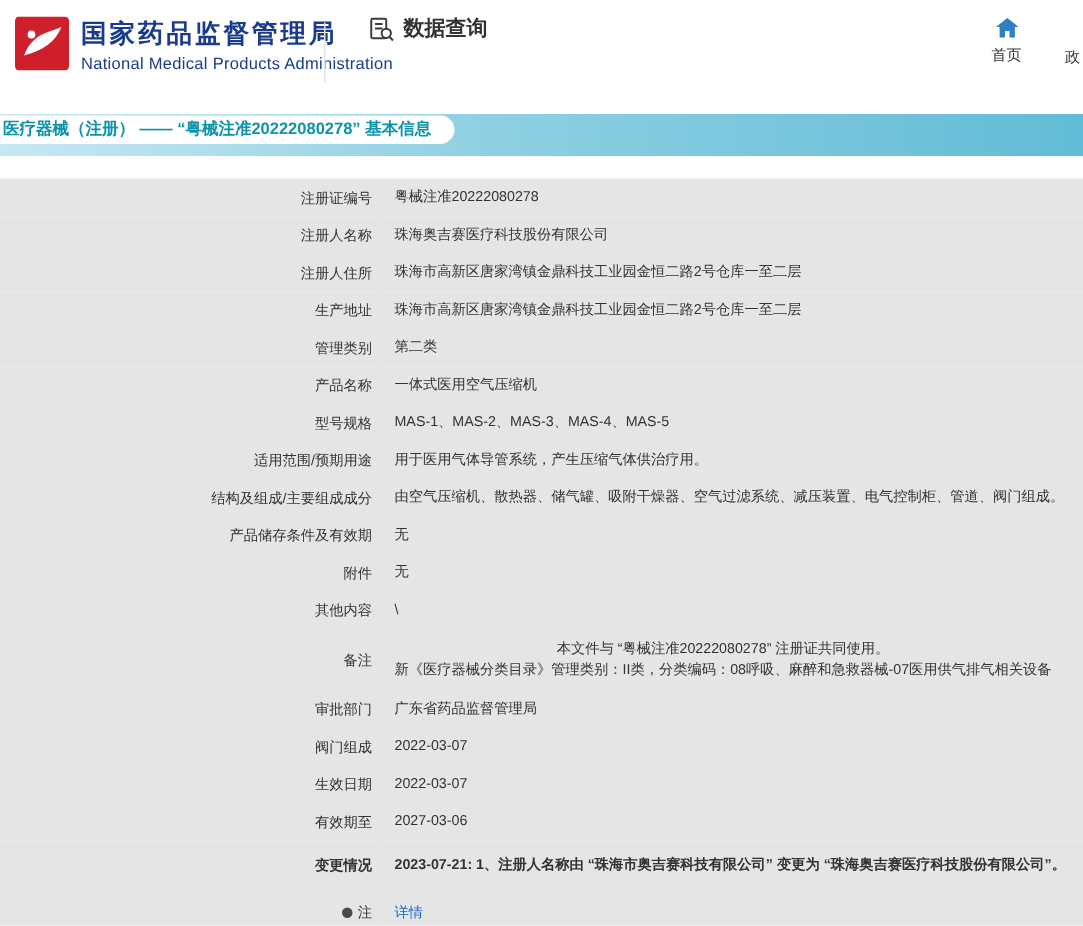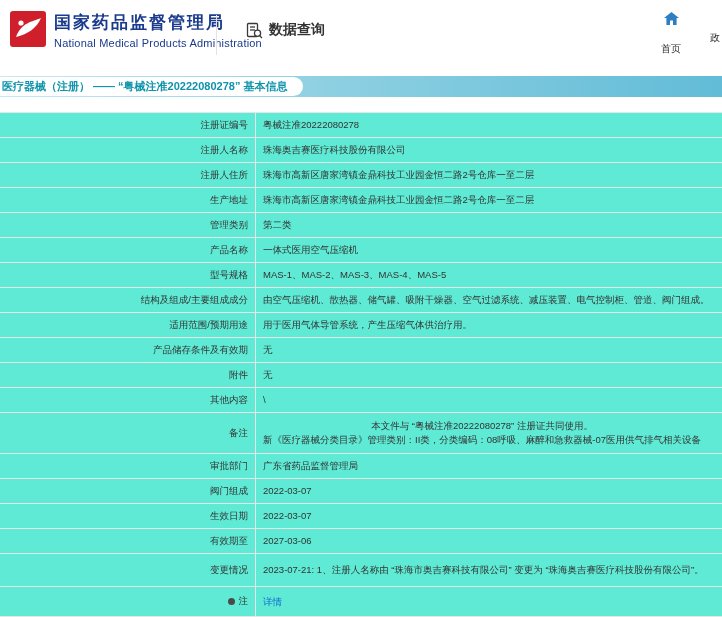--- a/index.html
+++ b/index.html
@@ -7,34 +7,34 @@
     width:722px;height:617px;overflow:hidden;background:#fff;position:relative;
     font-family:"Liberation Sans","DejaVu Sans",sans-serif;color:#333;
   }
   
   .header{position:relative;height:76px;background:#fff;}
   .logo{position:absolute;left:10px;top:11px;display:flex;align-items:flex-start;gap:8px;cursor:pointer;}
   .logo-titles{display:flex;flex-direction:column;}
   .logo-title{font-size:17px;font-weight:bold;color:#1a3a8c;letter-spacing:2px;line-height:24px;}
   .logo-sub{font-size:11px;color:#1a3a8c;margin-top:2px;letter-spacing:.2px;}
   .vdivider{position:absolute;left:216px;top:15px;width:1px;height:40px;background:#e3e3e3;}
-  .section-tab{position:absolute;left:226px;top:21px;display:flex;align-items:center;gap:6px;cursor:pointer;padding-left:20px;}
+  .section-tab{position:absolute;left:226px;top:10px;display:flex;align-items:center;gap:6px;cursor:pointer;padding-left:20px;}
   .section-label{font-size:14px;font-weight:bold;color:#333;}
   .nav-home{position:absolute;left:656px;top:12px;width:30px;display:flex;flex-direction:column;align-items:center;gap:4px;cursor:pointer;}
-  .nav-home-label{font-size:10px;color:#333;margin-top:12px;}
+  .nav-home-label{font-size:10px;color:#333;}
   .nav-partial{position:absolute;left:710px;top:31px;font-size:10px;color:#333;cursor:pointer;white-space:nowrap;}
   
-  .banner{height:21px;background:linear-gradient(90deg,#c7e8f3 0%,#8ed0e2 45%,#62bcd7 100%);position:relative;padding-left:32px;}
+  .banner{height:28px;background:linear-gradient(90deg,#c7e8f3 0%,#8ed0e2 45%,#62bcd7 100%);position:relative;padding-left:32px;}
   .banner-pill{position:absolute;left:-14px;top:1px;background:#fff;border-radius:12px;
     padding:0 16px;height:19px;line-height:19px;font-size:11px;font-weight:bold;color:#0d93ab;white-space:nowrap;}
   
   .table{margin-top:15px;border-top:1px solid #e6e6e6;}
-  .row{display:flex;border-bottom:1px solid #e6e6e6;min-height:24px;background:#5eead4;}
+  .row{display:flex;border-bottom:1px solid #e6e6e6;min-height:24px;background:#e5e5e5;}
   .row.tall{min-height:40px;}
-  .row.mid{min-height:32px;}
+  .row.mid{min-height:32px;font-weight:bold;}
   .row.note{min-height:29px;}
   .cell-label{flex:0 0 256px;width:256px;box-sizing:border-box;border-right:1px solid #e6e6e6;
     display:flex;align-items:center;justify-content:flex-end;padding-right:7px;
     font-size:9.5px;color:#333;text-align:right;}
   .cell-value{flex:1;display:flex;align-items:center;padding-left:7px;
     font-size:9.5px;color:#333;white-space:pre-line;line-height:14px;overflow:hidden;text-align:center;}
   a.detail-link{color:#1269d3;text-decoration:none;font-size:9.5px;cursor:pointer;}
   .note-dot{width:7px;height:7px;border-radius:50%;background:#4a4a4a;display:inline-block;margin-right:4px;flex:0 0 auto;}
   .icon{display:inline-flex;align-items:center;}
 </style>
@@ -118,27 +118,27 @@
     <div class="cell-label">产品名称</div>
     <div class="cell-value">一体式医用空气压缩机</div>
   </div>
 
   <div class="row">
     <div class="cell-label">型号规格</div>
     <div class="cell-value">MAS-1、MAS-2、MAS-3、MAS-4、MAS-5</div>
   </div>
 
   <div class="row">
-    <div class="cell-label">结构及组成/主要组成成分</div>
-    <div class="cell-value">由空气压缩机、散热器、储气罐、吸附干燥器、空气过滤系统、减压装置、电气控制柜、管道、阀门组成。</div>
+    <div class="cell-label">适用范围/预期用途</div>
+    <div class="cell-value">用于医用气体导管系统，产生压缩气体供治疗用。</div>
   </div>
 
   <div class="row">
-    <div class="cell-label">适用范围/预期用途</div>
-    <div class="cell-value">用于医用气体导管系统，产生压缩气体供治疗用。</div>
+    <div class="cell-label">结构及组成/主要组成成分</div>
+    <div class="cell-value">由空气压缩机、散热器、储气罐、吸附干燥器、空气过滤系统、减压装置、电气控制柜、管道、阀门组成。</div>
   </div>
 
   <div class="row">
     <div class="cell-label">产品储存条件及有效期</div>
     <div class="cell-value">无</div>
   </div>
 
   <div class="row">
     <div class="cell-label">附件</div>
     <div class="cell-value">无</div>

